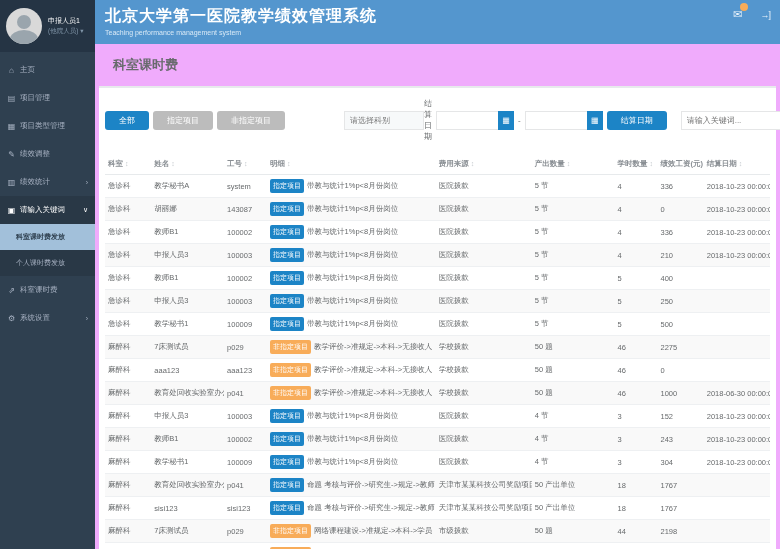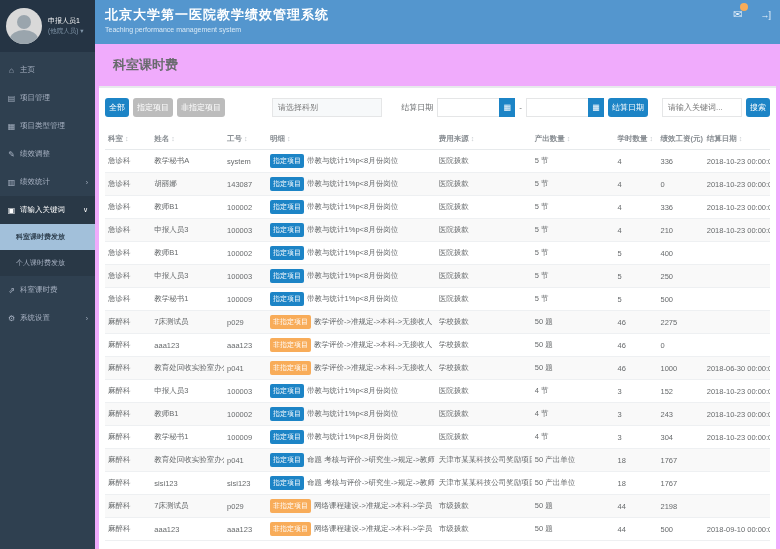--- a/index.html
+++ b/index.html
@@ -22,48 +22,48 @@
   .menu-item .mi-icon { font-size:8px; width:9px; text-align:center; }
   .menu-item .arrow { margin-left:auto; font-size:7px; }
   .menu-item.expanded { background:#293846; color:#ffffff; }
   .submenu-item { display:block; font-size:7px; color:#a7b1c2; padding:8px 6px 8px 16px;
                   background:#293846; cursor:pointer; }
   .submenu-item.active { background:#a2c0da; color:#2f4050; font-weight:bold; }
 
   
   .topbar { position:absolute; left:95px; top:0; width:685px; height:44px;
             background:#5496ce; color:#fff; padding:6px 10px; }
-  .topbar h1 { font-size:13px; font-weight:bold; letter-spacing:1px; }
+  .topbar h1 { font-size:16px; font-weight:bold; letter-spacing:1px; }
   .topbar .sub { font-size:7px; color:#d8e9f6; margin-top:2px; }
   .topbar-icons { position:absolute; right:10px; top:8px; display:flex; gap:18px; align-items:center; }
   .msg-wrap { position:relative; font-size:11px; color:#eaf3fb; cursor:pointer; }
   .msg-badge { position:absolute; right:-6px; top:-5px; width:8px; height:8px;
                background:#f8ac59; border-radius:50%; }
   .logout { font-size:9px; color:#eaf3fb; cursor:pointer; letter-spacing:-1px; }
 
   
   .main { position:absolute; left:95px; top:44px; width:685px; height:505px; background:#f0abfc; }
   .page-title { font-size:13px; font-weight:bold; color:#676a6c; padding:12px 0 12px 18px; }
   .panel { background:#fff; border-top:2px solid #e7eaec; margin:0 4px; height:100%; padding:10px 6px 0 6px; }
 
   
   .toolbar { display:flex; align-items:center; font-size:8px; color:#676a6c; margin-bottom:12px; }
-  .btn { border:none; border-radius:3px; font-size:8px; padding:4px 4px; cursor:pointer;
+  .btn { border:none; border-radius:3px; font-size:8px; padding:4px 14px; cursor:pointer;
          font-family:inherit; white-space:nowrap; }
   .btn-blue { background:#1c84c6; color:#fff; }
   .btn-gray { background:#bcbcbc; color:#fff; }
   .btn + .btn { margin-left:4px; }
   .inp { border:1px solid #e5e6e7; background:#fff; font-size:8px; padding:4px 5px;
          color:#676a6c; font-family:inherit; }
-  .dept-input { width:110px; margin-left:47px; background:#f7f9fa; }
+  .dept-input { width:80px; margin-left:59px; background:#f7f9fa; }
   .right-group { margin-left:auto; display:flex; align-items:center; gap:4px; }
   .date-wrap { display:flex; align-items:stretch; }
   .date-input { width:62px; border-right:none; }
   .cal-btn { background:#1c84c6; color:#fff; border:none; font-size:8px; width:16px; cursor:pointer; }
-  .search-input { width:80px; margin-left:10px; }
+  .search-input { width:100px; margin-left:10px; }
   .dash { color:#676a6c; }
 
   
   table { width:100%; border-collapse:collapse; font-size:7.5px; color:#676a6c; table-layout:fixed; }
   thead th { text-align:left; font-weight:bold; color:#8a8f94; padding:5px 3px;
              border-bottom:1px solid #e7eaec; white-space:nowrap; overflow:hidden; }
   thead th .sort { color:#c3c8cc; font-size:7px; margin-left:2px; }
   tbody td { padding:4px 3px; border-bottom:1px solid #eef0f2; white-space:nowrap;
              overflow:hidden; text-overflow:clip; }
   tbody tr:nth-child(even) { background:#f9f9f9; }

